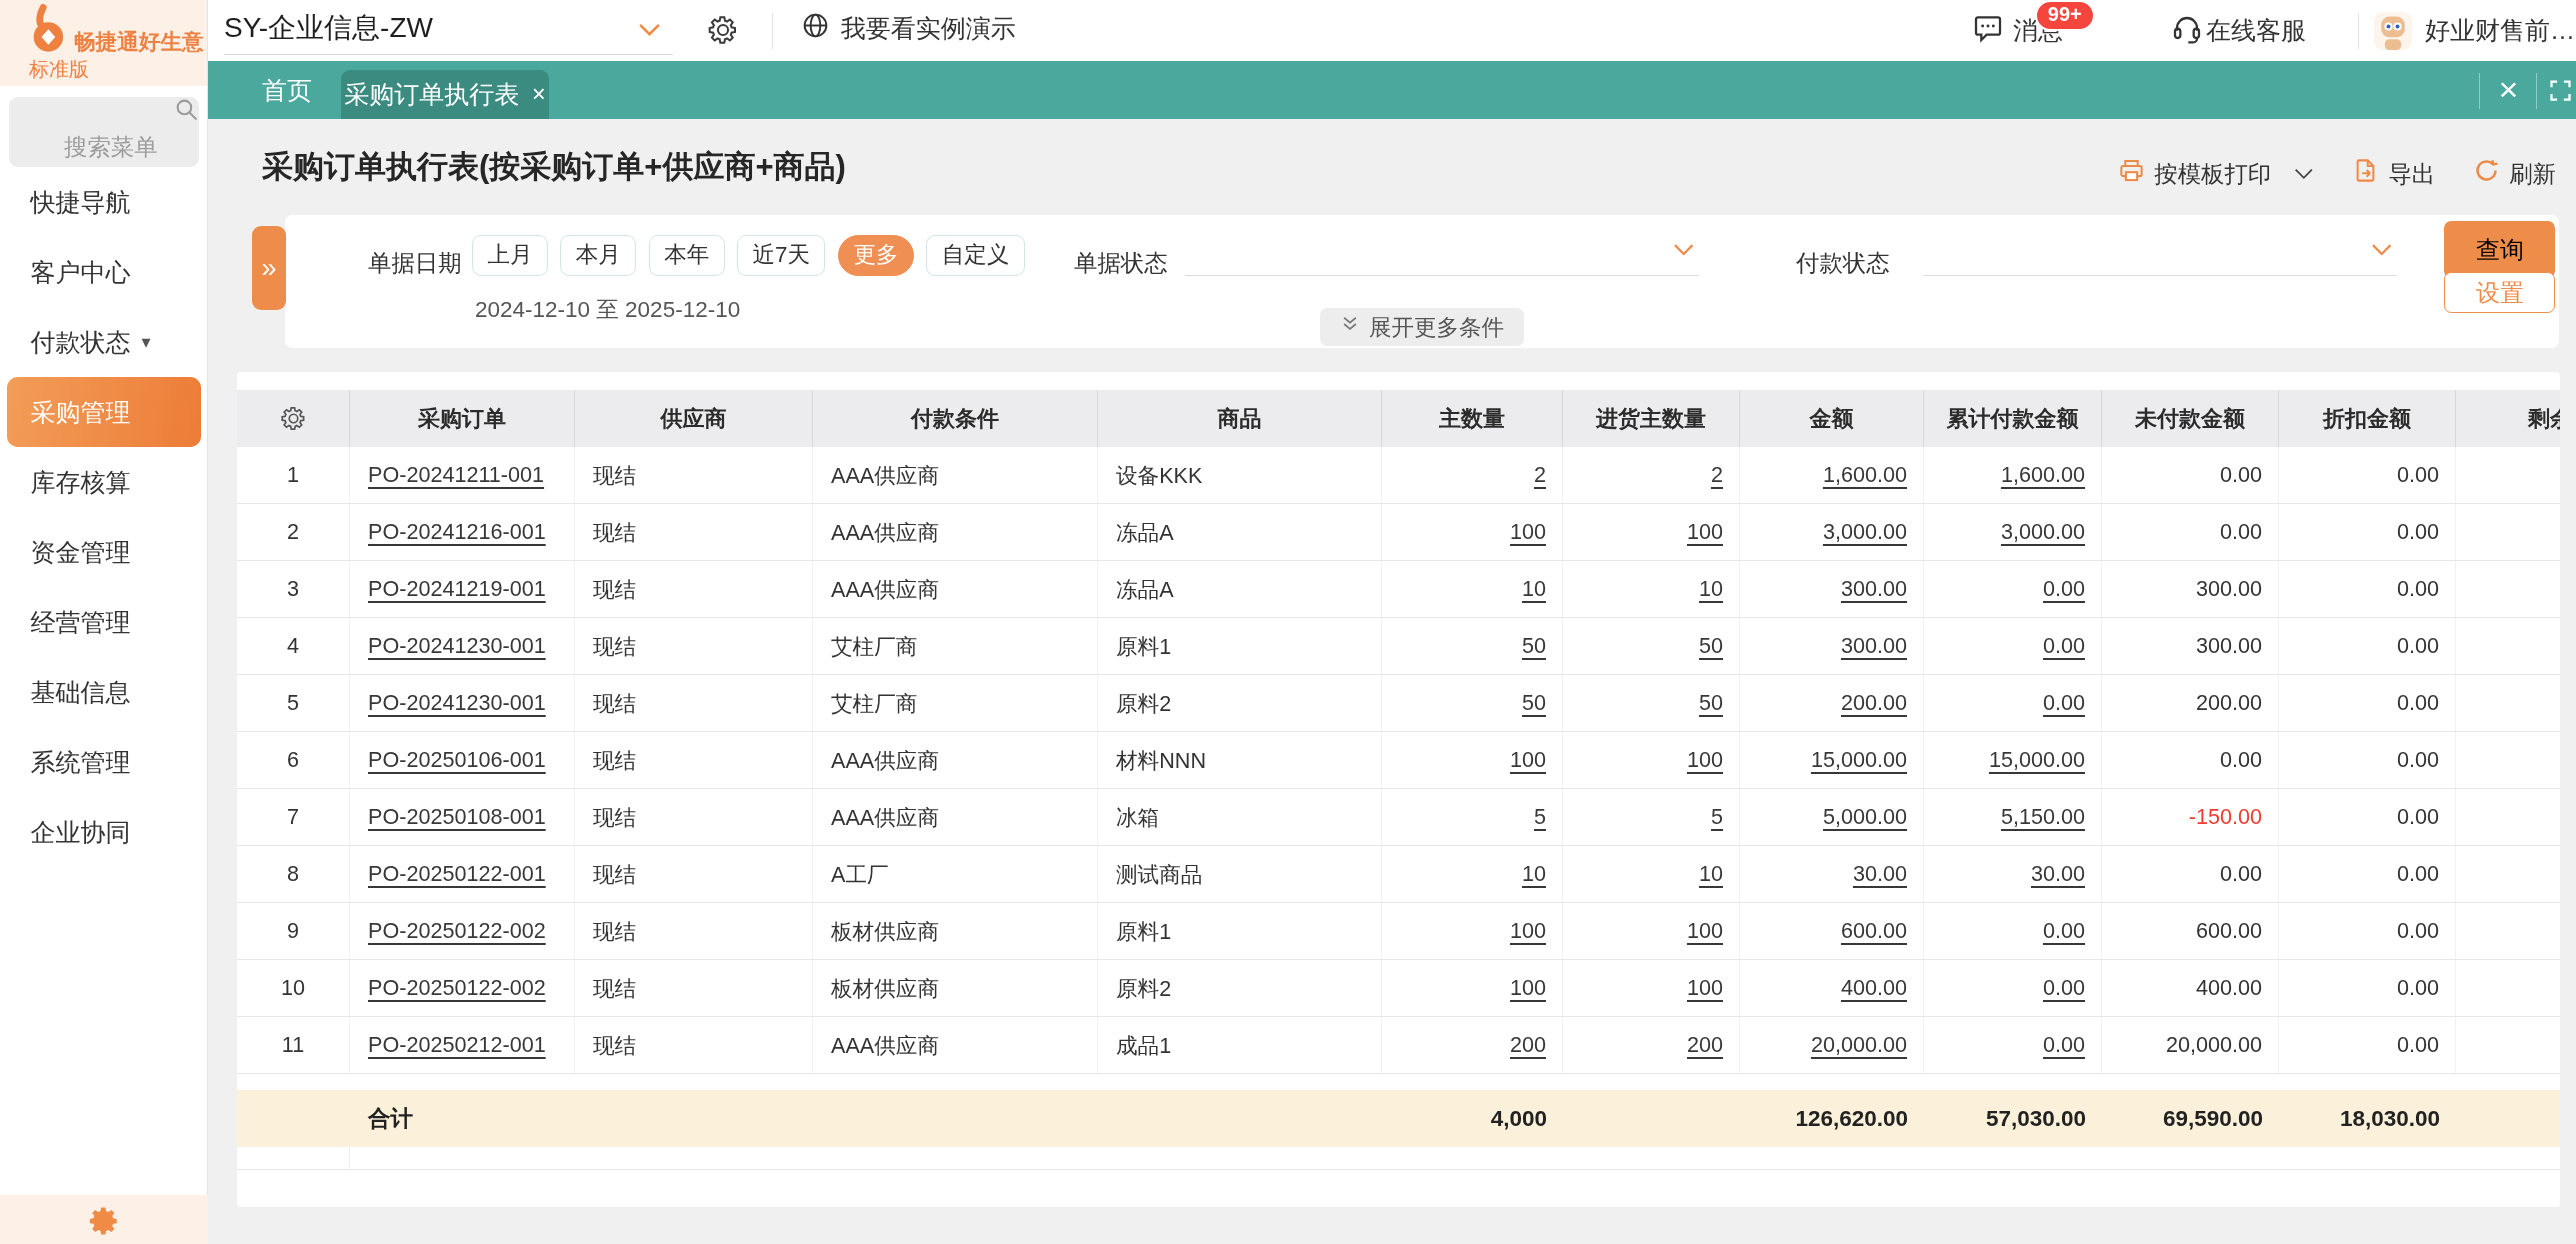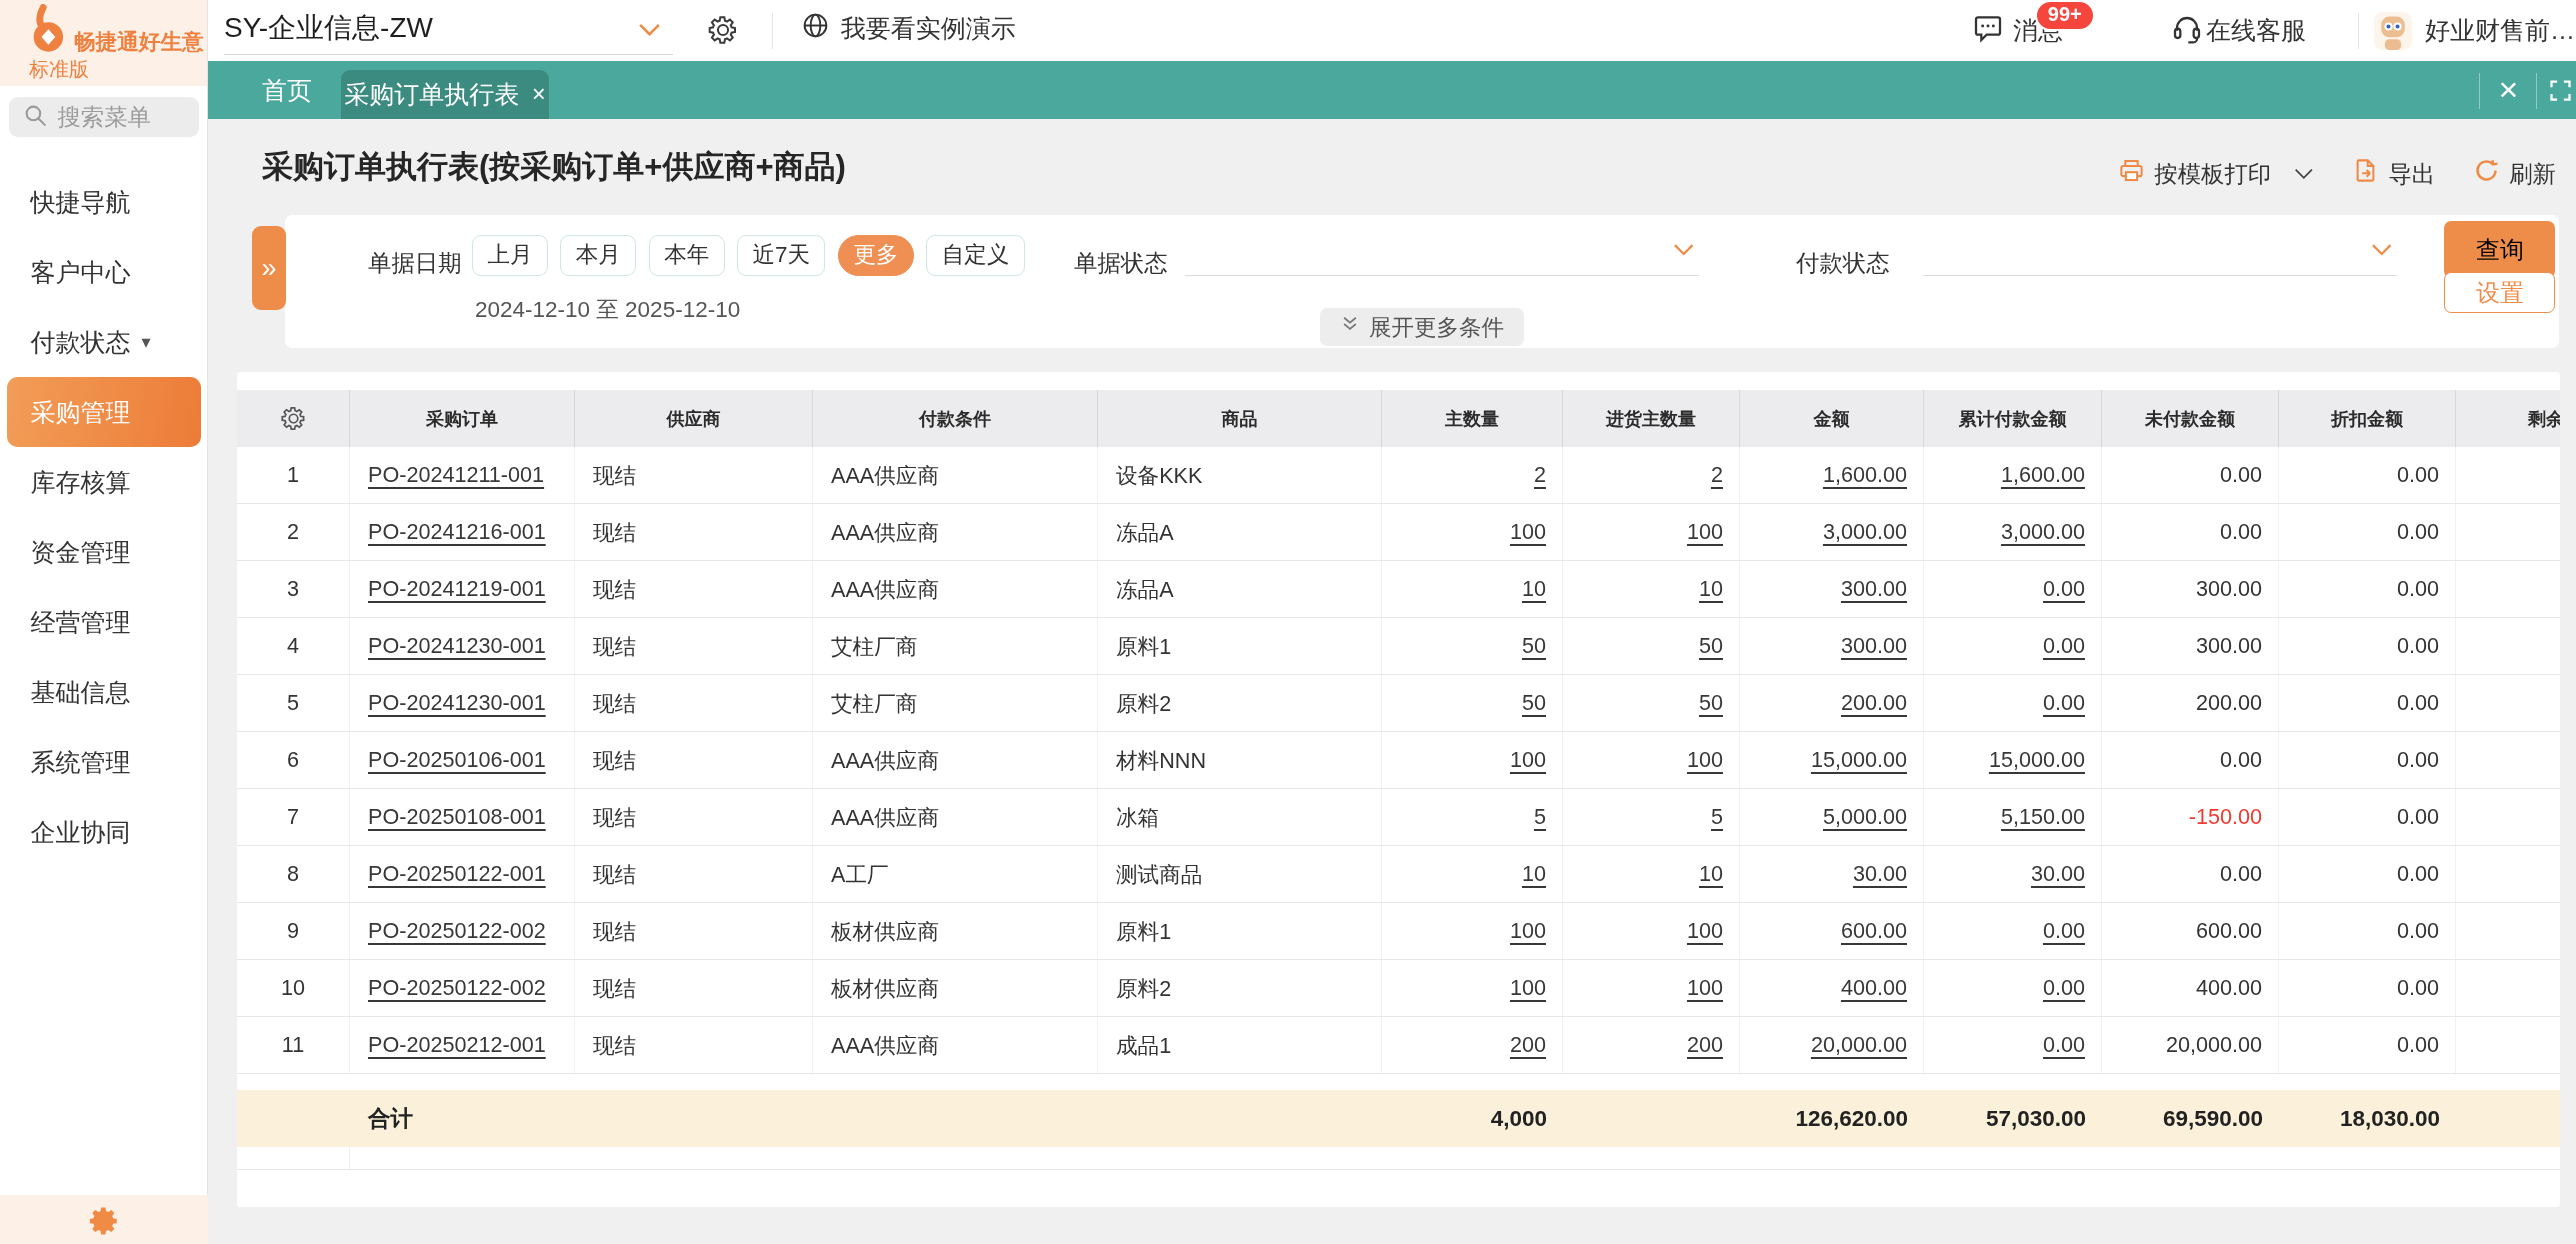--- a/index.html
+++ b/index.html
@@ -6,22 +6,22 @@
   body { font-family:"Liberation Sans","DejaVu Sans",sans-serif; background:#d8d8d8; }
   .screen { position:relative; width:2576px; height:1245px; background:#f0f0f1; overflow:hidden; }
 
   
   .sidebar { position:absolute; left:0; top:0; width:208px; height:1245px; background:#fff;
              border-right:0.9px solid #e4e4e6; z-index:5; }
   .logo-block { height:86px; background:#fdf0e7; position:relative; }
   .logo-rabbit { position:absolute; left:25px; top:3.6px; }
   .brand-name { position:absolute; left:74px; top:27px; font-size:21.6px; font-weight:bold; color:#ef8140; }
   .edition { position:absolute; left:29px; top:56px; font-size:20px; color:#ef8140; }
-  .search-box { position:absolute; left:9px; top:97px; width:190px; height:40px; background:#ececed;
-                border-radius:9px; display:flex; align-items:center; padding-left:14.4px; gap:9px; }
+  .search-box { position:absolute; left:9px; top:97px; width:190px; height:70px; background:#ececed;
+                border-radius:9px; display:flex; align-items:flex-end; padding-left:14.4px; gap:9px;flex-direction:column; }
   .search-box input { border:none; outline:none; background:transparent; width:135px; font-size:23.4px; color:#333;
                       font-family:"Liberation Sans","DejaVu Sans",sans-serif; }
   .search-box input::placeholder { color:#9c9c9c; }
   .side-menu { position:absolute; left:0; top:167px; width:208px; }
   .side-item { height:70px; margin:0 7.2px; border-radius:10.8px; display:flex; align-items:center;
                padding-left:23.4px; font-size:25px; color:#333; cursor:pointer; }
   .side-item.active { background:linear-gradient(100deg,#f29d58,#ec7c37); color:#fff; }
   .s-caret { font-size:18px; margin-left:10.8px; color:#555; }
   .side-footer { position:absolute; left:0; bottom:0; width:208px; height:50px; background:#fdf0e7;
                  display:flex; justify-content:center; }
@@ -90,21 +90,21 @@
   .expand-btn { position:absolute; left:50%; bottom:1.8px; transform:translateX(-50%); height:38px;
                 padding:0 20px; background:#ededee; border-radius:7.2px; display:flex; align-items:center;
                 gap:9px; font-size:22.5px; color:#555; cursor:pointer; white-space:nowrap; }
 
   
   .table-card { position:absolute; left:29px; top:253px; width:2323px; height:835px; background:#fff;
                 border-radius:3.6px; overflow:hidden; padding-top:18px; }
   .grid { display:grid; grid-template-columns:113px 225px 238px 285px 284px 181px 177px 184px 178px 177px 177px minmax(0,1fr); }
   .thead { height:57px; background:#ececee; }
   .th { display:flex; align-items:center; justify-content:center; border-right:0.9px solid #d8d8da;
-        font-size:18px; font-weight:bold; color:#2b2b2b; overflow:hidden; white-space:nowrap; }
+        font-size:22px; font-weight:bold; color:#2b2b2b; overflow:hidden; white-space:nowrap; }
   .th:last-child { border-right:none; justify-content:flex-start; padding-left:72px; }
   .tr { height:57px; border-bottom:0.9px solid #e7e7e9; }
   .td { display:flex; align-items:center; font-size:21.6px; color:#333; border-right:0.9px solid #f1f1f3;
         overflow:hidden; white-space:nowrap; }
   .td:last-child { border-right:none; }
   .c-center { justify-content:center; }
   .c-left { padding-left:18px; }
   .c-right { justify-content:flex-end; padding-right:16px; }
   .lk { text-decoration:underline; text-underline-offset:4.5px; color:#383838; cursor:pointer; }
   .neg { color:#f03b2f; }

